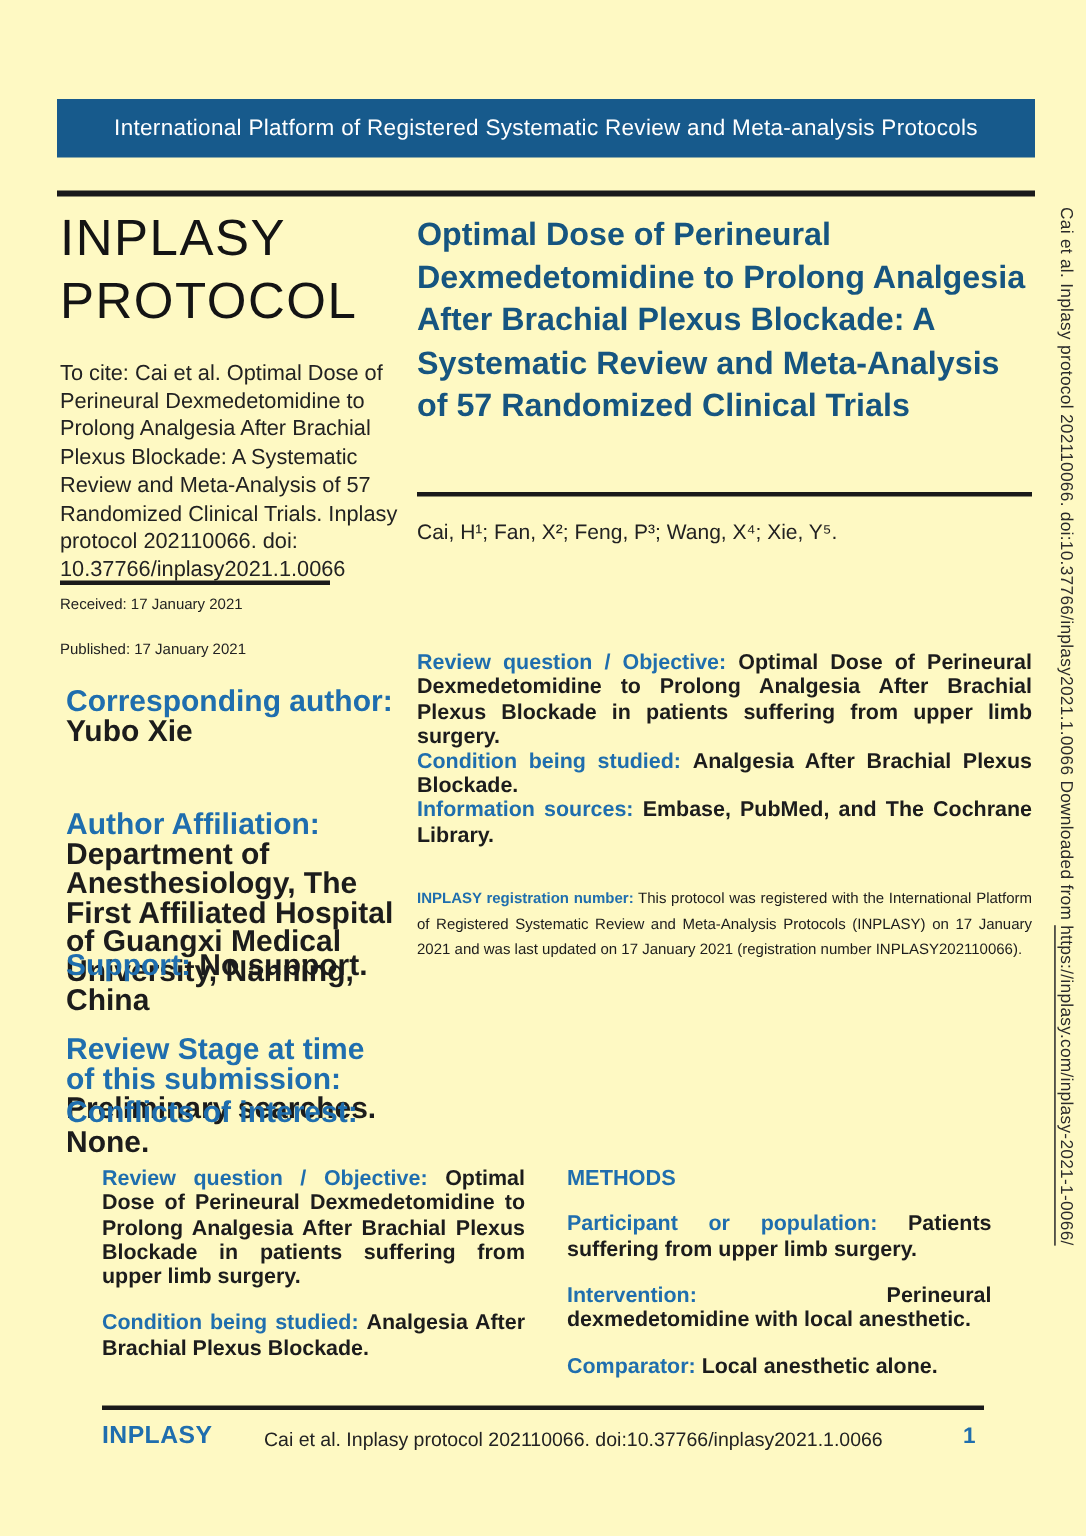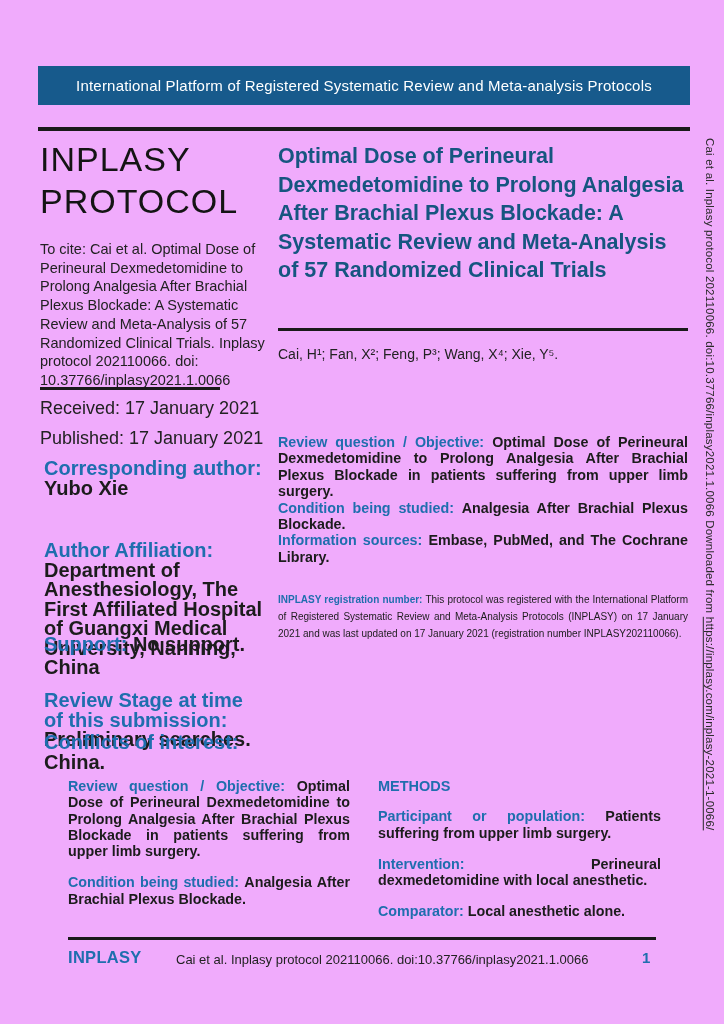--- a/index.html
+++ b/index.html
@@ -2,21 +2,21 @@
 <html><head>
 <meta charset="utf-8">
 <style>
   * { margin: 0; padding: 0; box-sizing: border-box; }
   html, body { background: #ffffff; }
   body { font-family: "Liberation Sans", sans-serif; color: #1c1c1c; }
   .page {
     position: relative;
     width: 724px;
     height: 1024px;
-    background: #f0abfc;
+    background: #fef9c3;
     overflow: hidden;
   }
   .banner {
     position: absolute;
     left: 38px; top: 66px; width: 652px; height: 39px;
     background: #175a8c;
     color: #ffffff;
     font-size: 15px;
     display: flex; align-items: center; justify-content: center;
     letter-spacing: 0.2px;
@@ -29,21 +29,21 @@
 
   .wordmark {
     position: absolute; left: 40px; top: 138px;
     font-size: 34px; line-height: 42px; color: #141414;
     letter-spacing: 1px;
   }
   .cite {
     position: absolute; left: 40px; top: 240px; width: 232px;
     font-size: 14.5px; line-height: 18.7px; color: #222222;
   }
-  .dateline { position: absolute; left: 40px; font-size: 18px; color: #222222; }
+  .dateline { position: absolute; left: 40px; font-size: 10px; color: #222222; }
   .received  { top: 398px; }
   .published { top: 428px; }
 
   .meta { position: absolute; left: 44px; width: 232px; font-size: 20px; line-height: 19.5px; }
   .meta-corresponding { top: 459px; }
   .meta-email { top: 510px; }
   .meta-affiliation { top: 541px; }
   .meta-support { top: 635px; }
   .meta-stage { top: 677px; width: 214px; margin-top: 14px; }
   .meta-conflicts { top: 733px; }
@@ -137,21 +137,21 @@
     <span class="b">No support.</span>
   </p>
 
   <p class="meta meta-stage">
     <span class="lbl">Review Stage at time of this submission:</span>
     <span class="b">Preliminary searches.</span>
   </p>
 
   <p class="meta meta-conflicts">
     <span class="lbl">Conflicts of interest:</span>
-    <span class="b">China.</span>
+    <span class="b">None.</span>
   </p>
 
   <h1 class="title">Optimal Dose of Perineural Dexmedetomidine to Prolong Analgesia After Brachial Plexus Blockade: A Systematic Review and Meta-Analysis of 57 Randomized Clinical Trials</h1>
 
   <div class="rule rule-title"></div>
 
   <p class="authors">Cai, H¹; Fan, X²; Feng, P³; Wang, X⁴; Xie, Y⁵.</p>
 
   <div class="abstract">
     <p>

